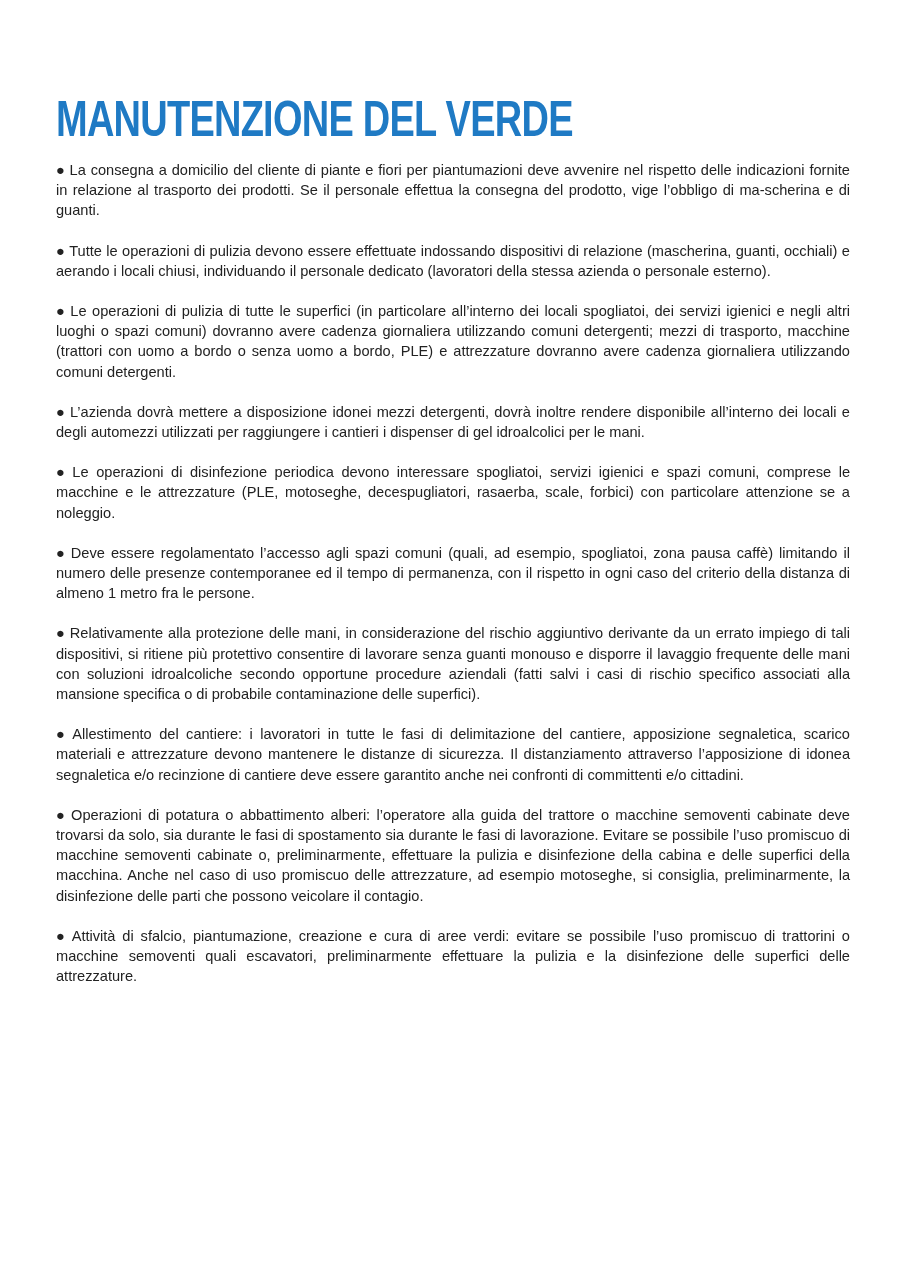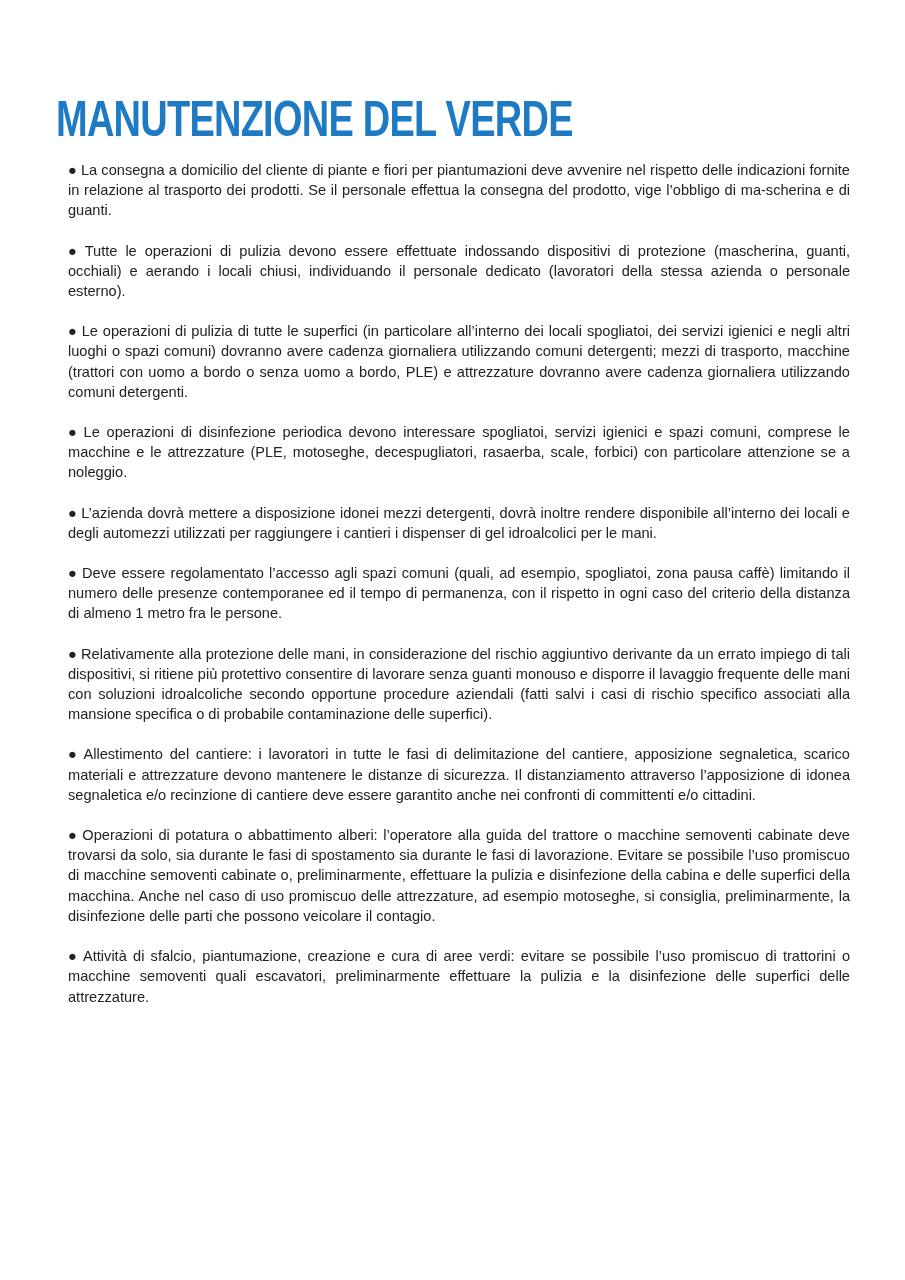--- a/index.html
+++ b/index.html
@@ -35,38 +35,38 @@
       margin: 0;
       padding: 0;
       list-style: none;
     }
     .item {
       font-family: "Liberation Sans", sans-serif;
       font-size: 14.6px;
       line-height: 20.2px;
       color: #222222;
       text-align: justify;
-      margin: 0 0 20px 12px;
+      margin: 0 0 20px 0;
       hyphens: manual;
     }
     .bullet {
       display: inline;
       margin-right: 4px;
     }
   </style>
 </head>
 <body>
 
 <div class="page">
   <h1 class="title" style="color: rgb(31, 122, 196);">MANUTENZIONE DEL VERDE</h1>
   <ul class="items">
     <li class="item"><span class="bullet">●</span><span>La consegna a domicilio del cliente di piante e fiori per piantumazioni deve avvenire nel rispetto delle indicazioni fornite in relazione al trasporto dei prodotti. Se il personale effettua la consegna del prodotto, vige l’obbligo di ma-scherina e di guanti.</span></li>
-    <li class="item"><span class="bullet">●</span><span>Tutte le operazioni di pulizia devono essere effettuate indossando dispositivi di protezione (mascherina, guanti, occhiali) e aerando i locali chiusi, individuando il personale dedicato (lavoratori della stessa azienda o personale esterno).</span></li>
+    <li class="item"><span class="bullet">●</span><span>Tutte le operazioni di pulizia devono essere effettuate indossando dispositivi di relazione (mascherina, guanti, occhiali) e aerando i locali chiusi, individuando il personale dedicato (lavoratori della stessa azienda o personale esterno).</span></li>
     <li class="item"><span class="bullet">●</span><span>Le operazioni di pulizia di tutte le superfici (in particolare all’interno dei locali spogliatoi, dei servizi igienici e negli altri luoghi o spazi comuni) dovranno avere cadenza giornaliera utilizzando comuni detergenti; mezzi di trasporto, macchine (trattori con uomo a bordo o senza uomo a bordo, PLE) e attrezzature dovranno avere cadenza giornaliera utilizzando comuni detergenti.</span></li>
+    <li class="item"><span class="bullet">●</span><span>L’azienda dovrà mettere a disposizione idonei mezzi detergenti, dovrà inoltre rendere disponibile all’interno dei locali e degli automezzi utilizzati per raggiungere i cantieri i dispenser di gel idroalcolici per le mani.</span></li>
     <li class="item"><span class="bullet">●</span><span>Le operazioni di disinfezione periodica devono interessare spogliatoi, servizi igienici e spazi comuni, comprese le macchine e le attrezzature (PLE, motoseghe, decespugliatori, rasaerba, scale, forbici) con particolare attenzione se a noleggio.</span></li>
-    <li class="item"><span class="bullet">●</span><span>L’azienda dovrà mettere a disposizione idonei mezzi detergenti, dovrà inoltre rendere disponibile all’interno dei locali e degli automezzi utilizzati per raggiungere i cantieri i dispenser di gel idroalcolici per le mani.</span></li>
     <li class="item"><span class="bullet">●</span><span>Deve essere regolamentato l’accesso agli spazi comuni (quali, ad esempio, spogliatoi, zona pausa caffè) limitando il numero delle presenze contemporanee ed il tempo di permanenza, con il rispetto in ogni caso del criterio della distanza di almeno 1 metro fra le persone.</span></li>
     <li class="item"><span class="bullet">●</span><span>Relativamente alla protezione delle mani, in considerazione del rischio aggiuntivo derivante da un errato impiego di tali dispositivi, si ritiene più protettivo consentire di lavorare senza guanti monouso e disporre il lavaggio frequente delle mani con soluzioni idroalcoliche secondo opportune procedure aziendali (fatti salvi i casi di rischio specifico associati alla mansione specifica o di probabile contaminazione delle superfici).</span></li>
     <li class="item"><span class="bullet">●</span><span>Allestimento del cantiere: i lavoratori in tutte le fasi di delimitazione del cantiere, apposizione segnaletica, scarico materiali e attrezzature devono mantenere le distanze di sicurezza. Il distanziamento attraverso l’apposizione di idonea segnaletica e/o recinzione di cantiere deve essere garantito anche nei confronti di committenti e/o cittadini.</span></li>
     <li class="item"><span class="bullet">●</span><span>Operazioni di potatura o abbattimento alberi: l’operatore alla guida del trattore o macchine semoventi cabinate deve trovarsi da solo, sia durante le fasi di spostamento sia durante le fasi di lavorazione. Evitare se possibile l’uso promiscuo di macchine semoventi cabinate o, preliminarmente, effettuare la pulizia e disinfezione della cabina e delle superfici della macchina. Anche nel caso di uso promiscuo delle attrezzature, ad esempio motoseghe, si consiglia, preliminarmente, la disinfezione delle parti che possono veicolare il contagio.</span></li>
     <li class="item"><span class="bullet">●</span><span>Attività di sfalcio, piantumazione, creazione e cura di aree verdi: evitare se possibile l’uso promiscuo di trattorini o macchine semoventi quali escavatori, preliminarmente effettuare la pulizia e la disinfezione delle superfici delle attrezzature.</span></li>
   </ul>
 </div>
 
 </body></html>

